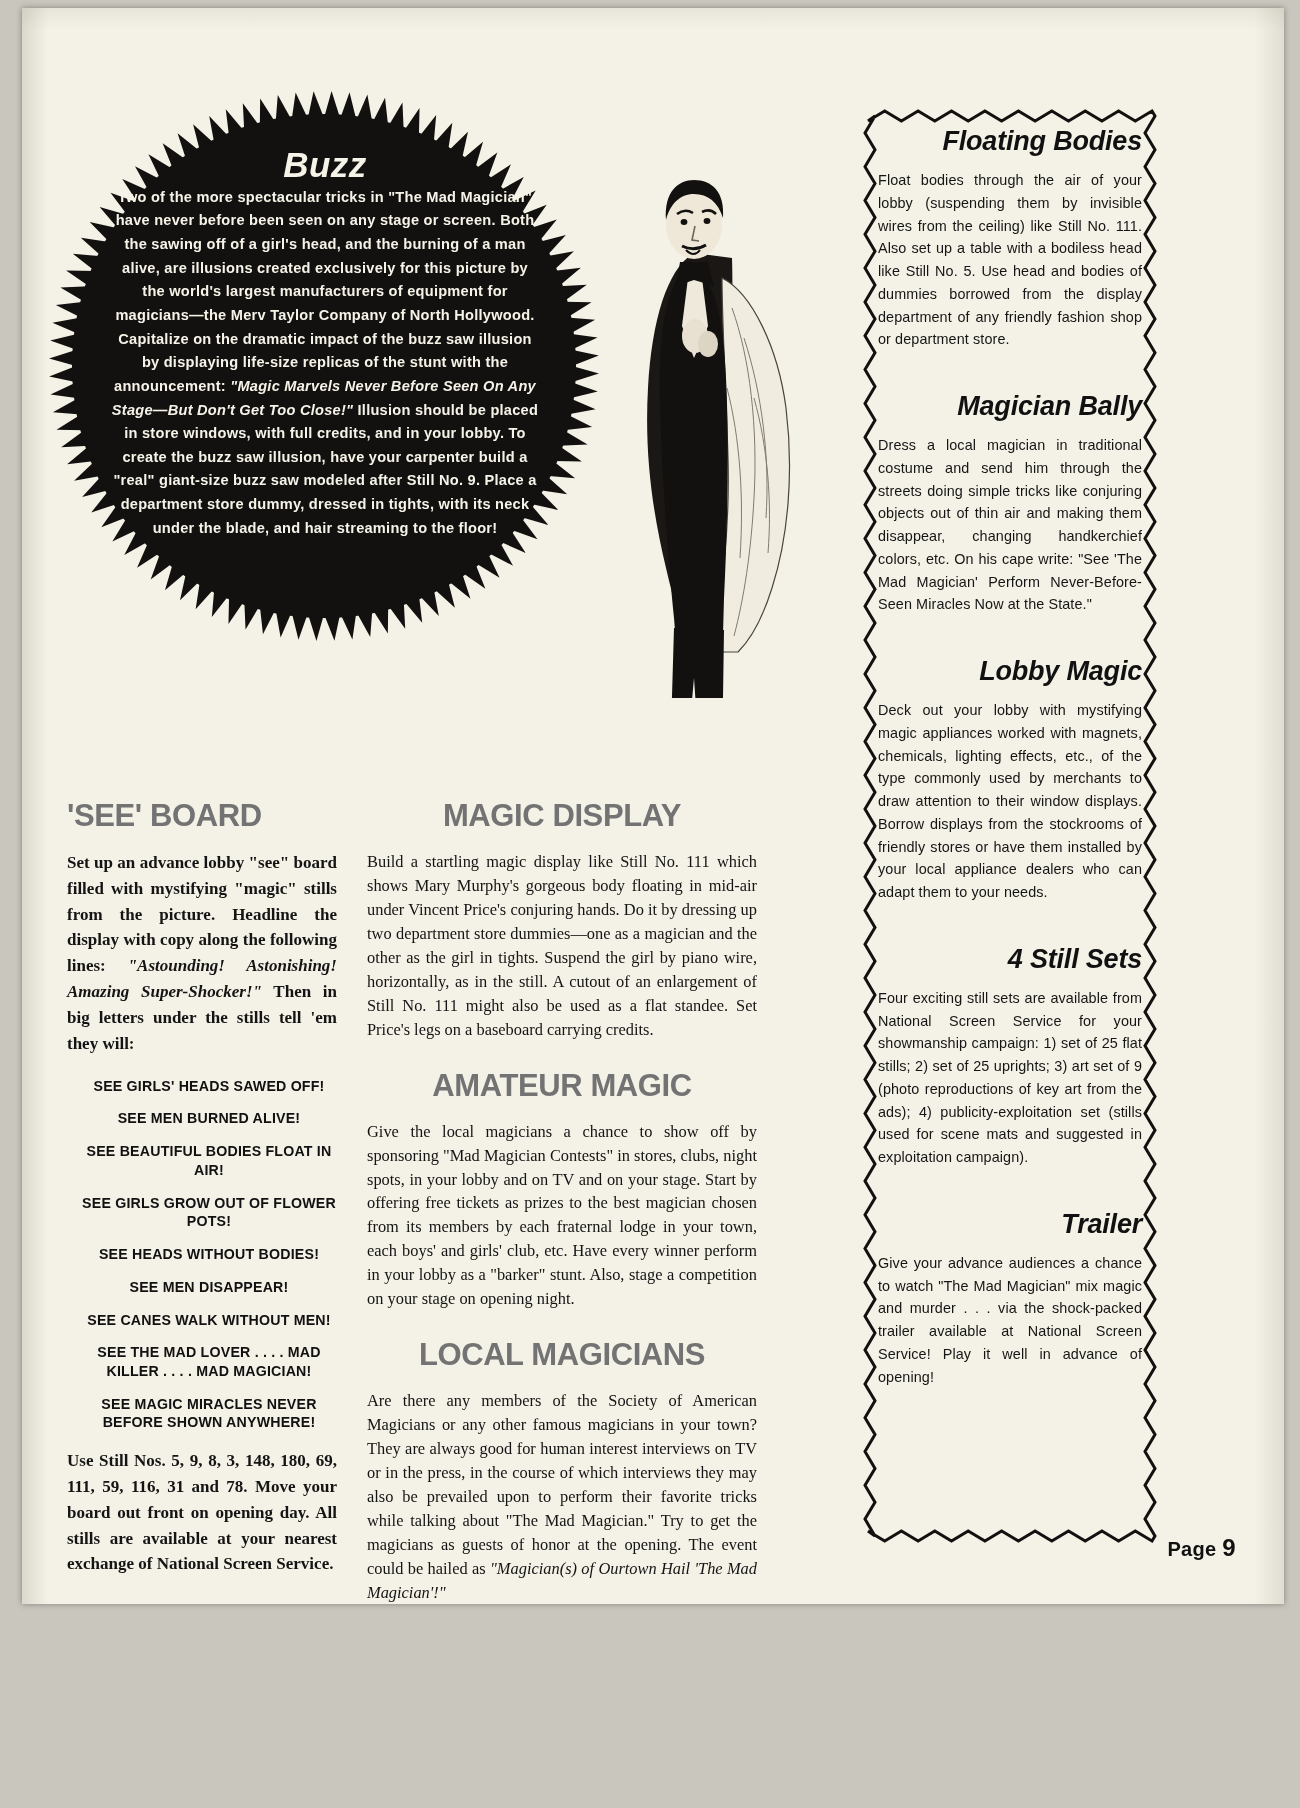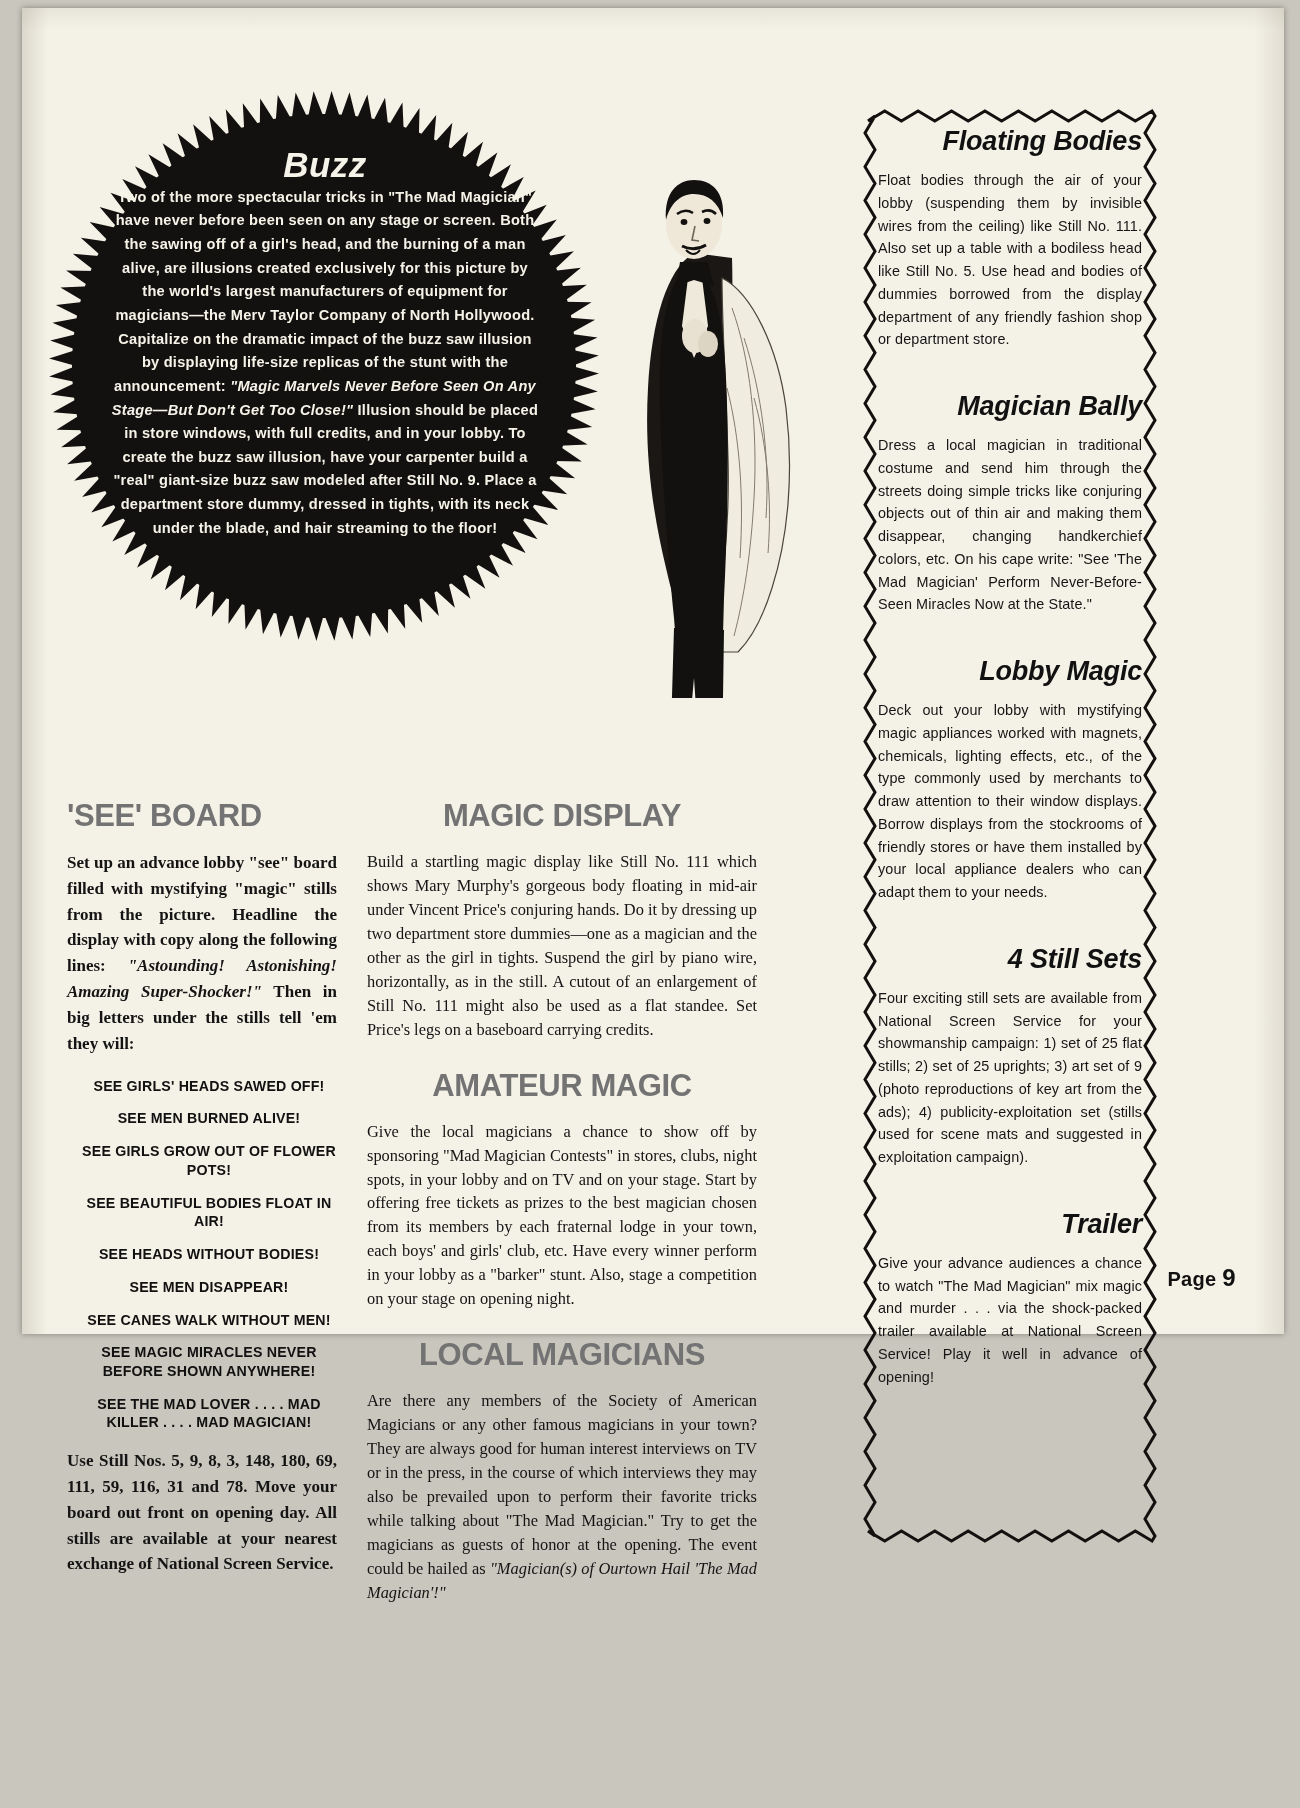--- a/index.html
+++ b/index.html
@@ -5,21 +5,21 @@
   html,body{margin:0;padding:0;}
   body{
     width:1300px;height:1808px;
     background:#c9c6bd;
     font-family:"Liberation Serif", serif;
     overflow:hidden;
   }
   #page{
     position:absolute;
     left:22px;top:8px;
-    width:1262px;height:1326px;
+    width:1262px;height:1596px;
     background:#f4f1e6;
     box-shadow:0 0 6px rgba(0,0,0,.35);
   }
   
   #page:before{
     content:"";position:absolute;inset:0;
     background:linear-gradient(90deg, rgba(120,115,100,.20) 0px, rgba(255,255,255,0) 26px),
                linear-gradient(270deg, rgba(120,115,100,.16) 0px, rgba(255,255,255,0) 30px),
                linear-gradient(180deg, rgba(120,115,100,.10) 0px, rgba(255,255,255,0) 22px);
     pointer-events:none;
@@ -166,27 +166,27 @@
       <ellipse cx="96" cy="500" rx="0" ry="0" fill="#13110f"></ellipse>
     </svg>
 
     <div class="col" id="col1">
       <h2 class="head l">'SEE' BOARD</h2>
       <div class="body"><span>Set up an advance lobby "see" board filled with mystifying "magic" stills from the picture. Headline the display with copy along the following lines: </span><i>"Astounding! Astonishing! Amazing Super-Shocker!"</i><span> Then in big letters under the stills tell 'em they will:</span></div>
 
       <ul class="seelist">
         <li>SEE GIRLS' HEADS SAWED OFF!</li>
         <li>SEE MEN BURNED ALIVE!</li>
+        <li>SEE BEAUTIFUL BODIES FLOAT IN AIR!</li>
         <li>SEE GIRLS GROW OUT OF FLOWER POTS!</li>
-        <li>SEE BEAUTIFUL BODIES FLOAT IN AIR!</li>
         <li>SEE HEADS WITHOUT BODIES!</li>
         <li>SEE MEN DISAPPEAR!</li>
         <li>SEE CANES WALK WITHOUT MEN!</li>
+        <li>SEE THE MAD LOVER . . . . MAD KILLER . . . . MAD MAGICIAN!</li>
         <li>SEE MAGIC MIRACLES NEVER BEFORE SHOWN ANYWHERE!</li>
-        <li>SEE THE MAD LOVER . . . . MAD KILLER . . . . MAD MAGICIAN!</li>
       </ul>
 
       <div class="body">Use Still Nos. 5, 9, 8, 3, 148, 180, 69, 111, 59, 116, 31 and 78. Move your board out front on opening day. All stills are available at your nearest exchange of National Screen Service.</div>
     </div>
 
     <div class="col" id="col2">
       <h2 class="head">MAGIC DISPLAY</h2>
       <div class="body">Build a startling magic display like Still No. 111 which shows Mary Murphy's gorgeous body floating in mid-air under Vincent Price's conjuring hands. Do it by dressing up two department store dummies—one as a magician and the other as the girl in tights. Suspend the girl by piano wire, horizontally, as in the still. A cutout of an enlargement of Still No. 111 might also be used as a flat standee. Set Price's legs on a baseboard carrying credits.</div>
 
       <div class="gap"></div>

